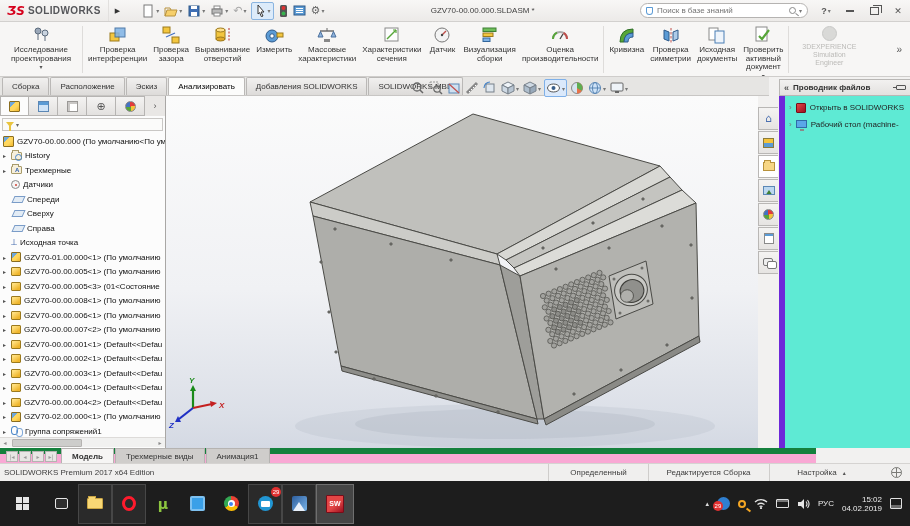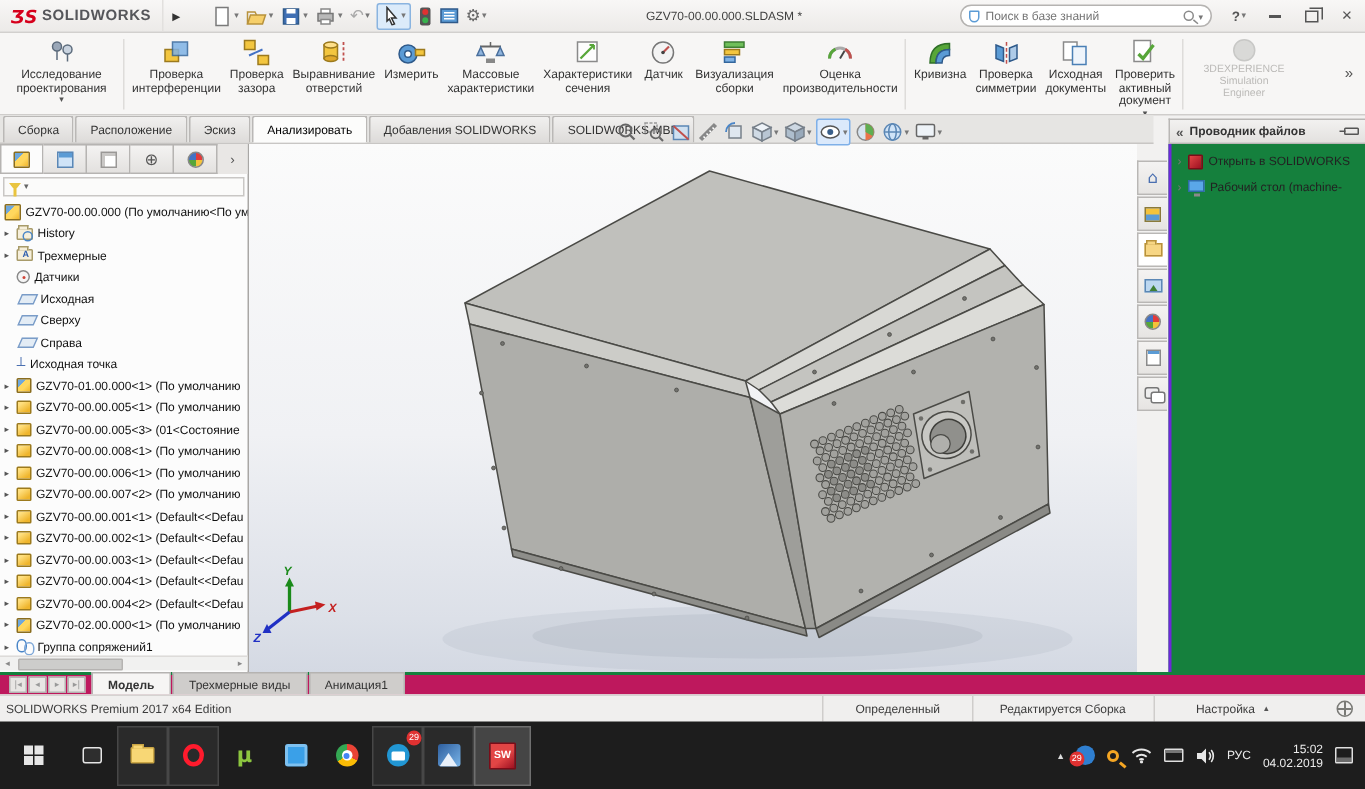--- a/index.html
+++ b/index.html
@@ -119,30 +119,30 @@
   .ts-lib{width:11px;height:10px;background:linear-gradient(#f5c33b 0 45%,#5b9bd5 55%);border:1px solid #8a7a3a}
   .ts-folder{width:12px;height:9px;background:#f7d684;border:1px solid #b8923c;position:relative}
   .ts-folder::before{content:"";position:absolute;left:0;top:-3px;width:5px;height:2px;background:#f7d684;border:1px solid #b8923c;border-bottom:none}
   .ts-img{width:12px;height:9px;background:#bcd7f0;border:1px solid #5b87b5;position:relative;overflow:hidden}
   .ts-img::after{content:"";position:absolute;left:1px;top:3px;border-left:4px solid transparent;border-right:4px solid transparent;border-bottom:6px solid #3f7f34}
   .ts-wheel{width:11px;height:11px;border-radius:50%;background:conic-gradient(#e23b3b 0 25%,#f5c33b 0 50%,#57a639 0 75%,#4472c4 0);border:1px solid #888}
   .ts-form{width:10px;height:11px;background:#fff;border:1px solid #8a8a8a;box-shadow:inset 0 2px 0 #5b9bd5}
   .ts-chat{width:12px;height:9px;position:relative}
   .ts-chat::before{content:"";position:absolute;left:0;top:0;width:8px;height:6px;border:1px solid #777;border-radius:2px;background:#eee}
   .ts-chat::after{content:"";position:absolute;left:4px;top:3px;width:8px;height:6px;border:1px solid #777;border-radius:2px;background:#fff}
-  #tp-body{left:779px;top:96px;width:131px;height:352px;background:#15803d;border-left:2px solid #6d28d9;padding-top:3px}
+  #tp-body{left:779px;top:96px;width:131px;height:352px;background:#5eead4;border-left:6px solid #6d28d9;padding-top:3px}
   .tp-item{display:flex;align-items:center;height:17px;padding:0 4px;gap:4px;white-space:nowrap;overflow:hidden}
   .tp-chev{color:#777;font-size:8px}
   .tp-chev::before{content:"›"}
   .tp-sw{width:10px;height:10px;background:linear-gradient(135deg,#e24545,#9c1020);border:1px solid #7a0c18;border-radius:1px}
   .tp-mon{width:11px;height:8px;background:#5aa7e8;border:1px solid #2f6ca8;position:relative;margin-bottom:2px}
   .tp-mon::after{content:"";position:absolute;left:3px;top:8px;width:4px;height:2px;background:#8a8a8a}
 
   
-  #modeltabs{left:0;top:448px;width:910px;height:15px;background:#be185d;border-top:2px solid #15803d;display:flex;align-items:flex-end;font-size:8px}
+  #modeltabs{left:0;top:448px;width:816px;height:15px;background:#f9a8d4;border-top:6px solid #15803d;display:flex;align-items:flex-end;font-size:8px}
   .mnav{display:flex;align-items:center;gap:1px;margin:0 4px 1px 6px}
   .mnb{width:12px;height:11px;background:#e8e6e4;border:1px solid #b5b3b1;color:#999;font-size:6px;display:flex;align-items:center;justify-content:center;font-family:"DejaVu Sans",sans-serif}
   .mtab{height:15px;display:flex;align-items:center;padding:0 10px;border:1px solid #b5b3b1;border-bottom:none;background:#cfcdcb;color:#333;margin-right:1px;white-space:nowrap}
   .mtab.active{background:#f6f5f4;font-weight:bold}
 
   
   #statusbar{left:0;top:463px;width:910px;height:18px;background:#f0efee;border-top:1px solid #d5d3d1;display:flex;align-items:center;color:#3c3c3c}
   #sb-edition{margin-left:4px;flex:1}
   .sb-seg{height:100%;display:flex;align-items:center;justify-content:center;border-left:1px solid #cfcdcb;padding:0 10px}
   .sb-cfg::after{content:"▴";font-size:6px;color:#555;margin-left:6px;font-family:"DejaVu Sans",sans-serif}
@@ -518,21 +518,21 @@
           <span>Трехмерные</span>
         </div>
       <div class="trow">
           <span class="tind"></span>
           <span class="tico ti-sens"></span>
           <span>Датчики</span>
         </div>
       <div class="trow">
           <span class="tind"></span>
           <span class="tico ti-plane"></span>
-          <span>Исходная</span>
+          <span>Спереди</span>
         </div>
       <div class="trow">
           <span class="tind"></span>
           <span class="tico ti-plane"></span>
           <span>Сверху</span>
         </div>
       <div class="trow">
           <span class="tind"></span>
           <span class="tico ti-plane"></span>
           <span>Справа</span>

